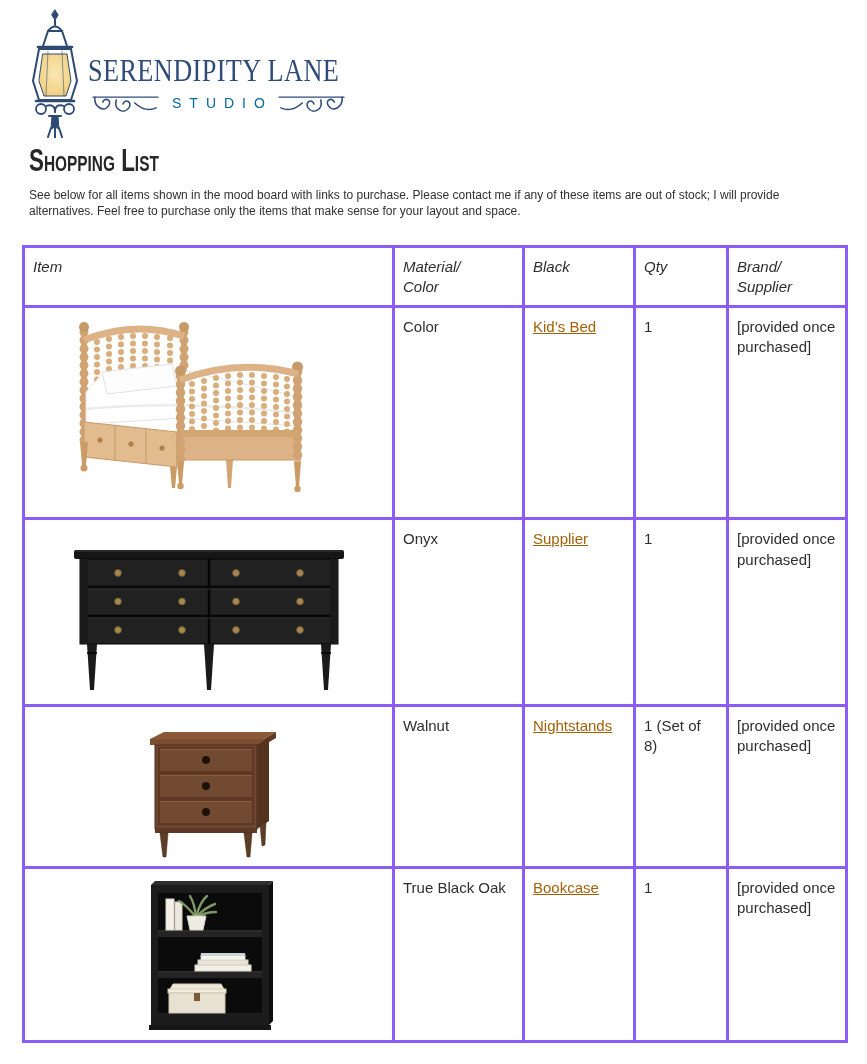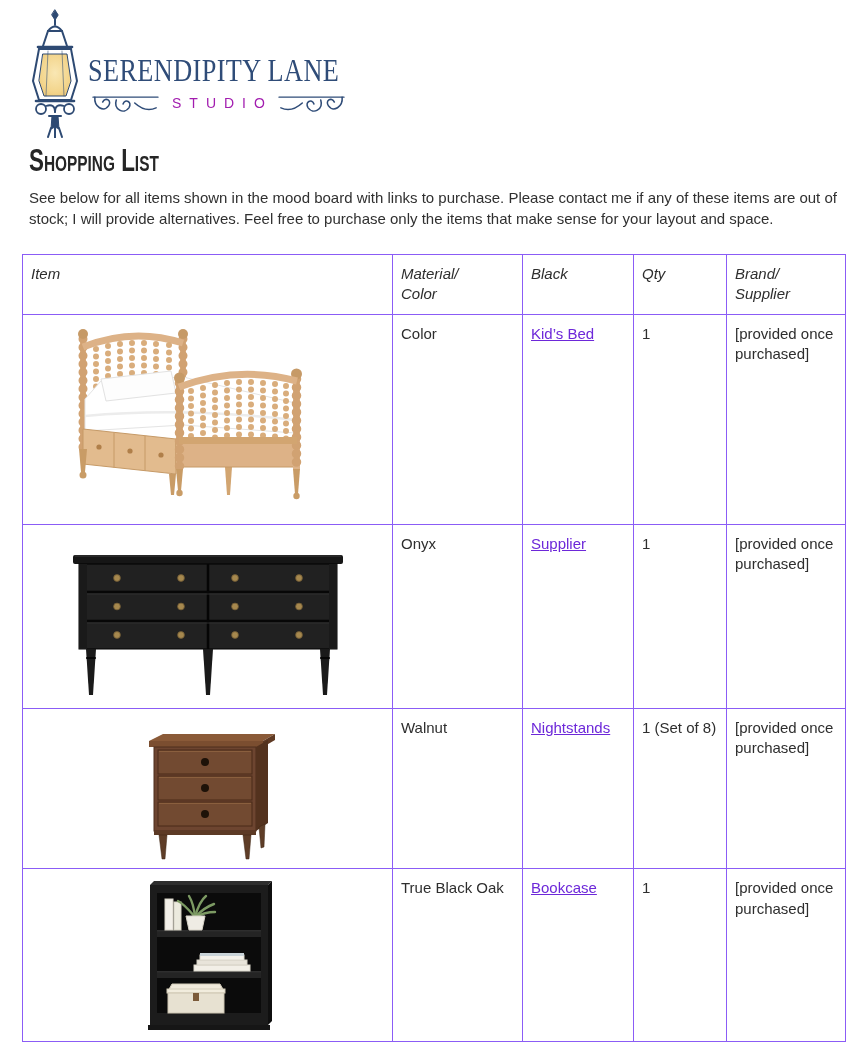--- a/index.html
+++ b/index.html
@@ -15,51 +15,51 @@
   .lantern-svg { width:82px; height:130px; flex:0 0 auto; }
   .logo-text { margin:46px 0 0 -8px; }
   .logo-title {
     font-family:"Liberation Serif", serif; font-size:32px; line-height:1;
     color:#2f4c78; letter-spacing:.5px; white-space:nowrap;
     transform:scaleX(.82); transform-origin:0 50%;
   }
   .logo-sub-row { display:flex; align-items:center; margin:2px 0 0 2px; }
   .flourish-svg { width:70px; height:30px; }
   .logo-subtitle {
-    font-size:14px; letter-spacing:8px; color:#a21caf; margin:0 4px 0 12px;
+    font-size:14px; letter-spacing:8px; color:#0369a1; margin:0 4px 0 12px;
     white-space:nowrap;
   }
 
   
   h1.page-title {
     margin:6px 0 0 29px; font-size:32px; line-height:1.05; font-weight:bold;
     font-variant:small-caps; color:#262626; letter-spacing:0;
     transform:scaleX(.70); transform-origin:0 50%; white-space:nowrap;
   }
   p.intro {
-    margin:9px 0 0 29px; width:812px; font-size:15px; line-height:1.4; color:#303030;
+    margin:9px 0 0 29px; width:812px; font-size:12px; line-height:1.4; color:#303030;
   }
 
   
   table.shop {
     margin:25px 0 0 22px; width:823px; border-collapse:collapse; table-layout:fixed;
   }
   .shop th, .shop td {
-    border:1px solid #8b5cf6; vertical-align:top; padding:9px 8px 6px 8px;
+    border:3px solid #8b5cf6; vertical-align:top; padding:9px 8px 6px 8px;
     font-size:15px; line-height:1.35; text-align:left; font-weight:normal;
     overflow:hidden;
   }
   .shop th { font-style:italic; white-space:pre-line; }
   tr.hdr   { height:60px; }
   tr.row-1 { height:210px; }
   tr.row-2 { height:182px; }
   tr.row-3 { height:158px; }
   tr.row-4 { height:172px; }
   td.item-cell { text-align:center; padding:4px 2px 2px 2px; }
-  .shop a { color:#6d28d9; }
+  .shop a { color:#a16207; }
   .col-item{width:370px} .col-mat{width:130px} .col-link{width:111px}
   .col-qty{width:93px} .col-brand{width:119px}
 </style>
 </head>
 <body>
 
 <div class="page">
 
   <header class="logo">
     <svg class="lantern-svg" viewBox="0 0 80 130">

